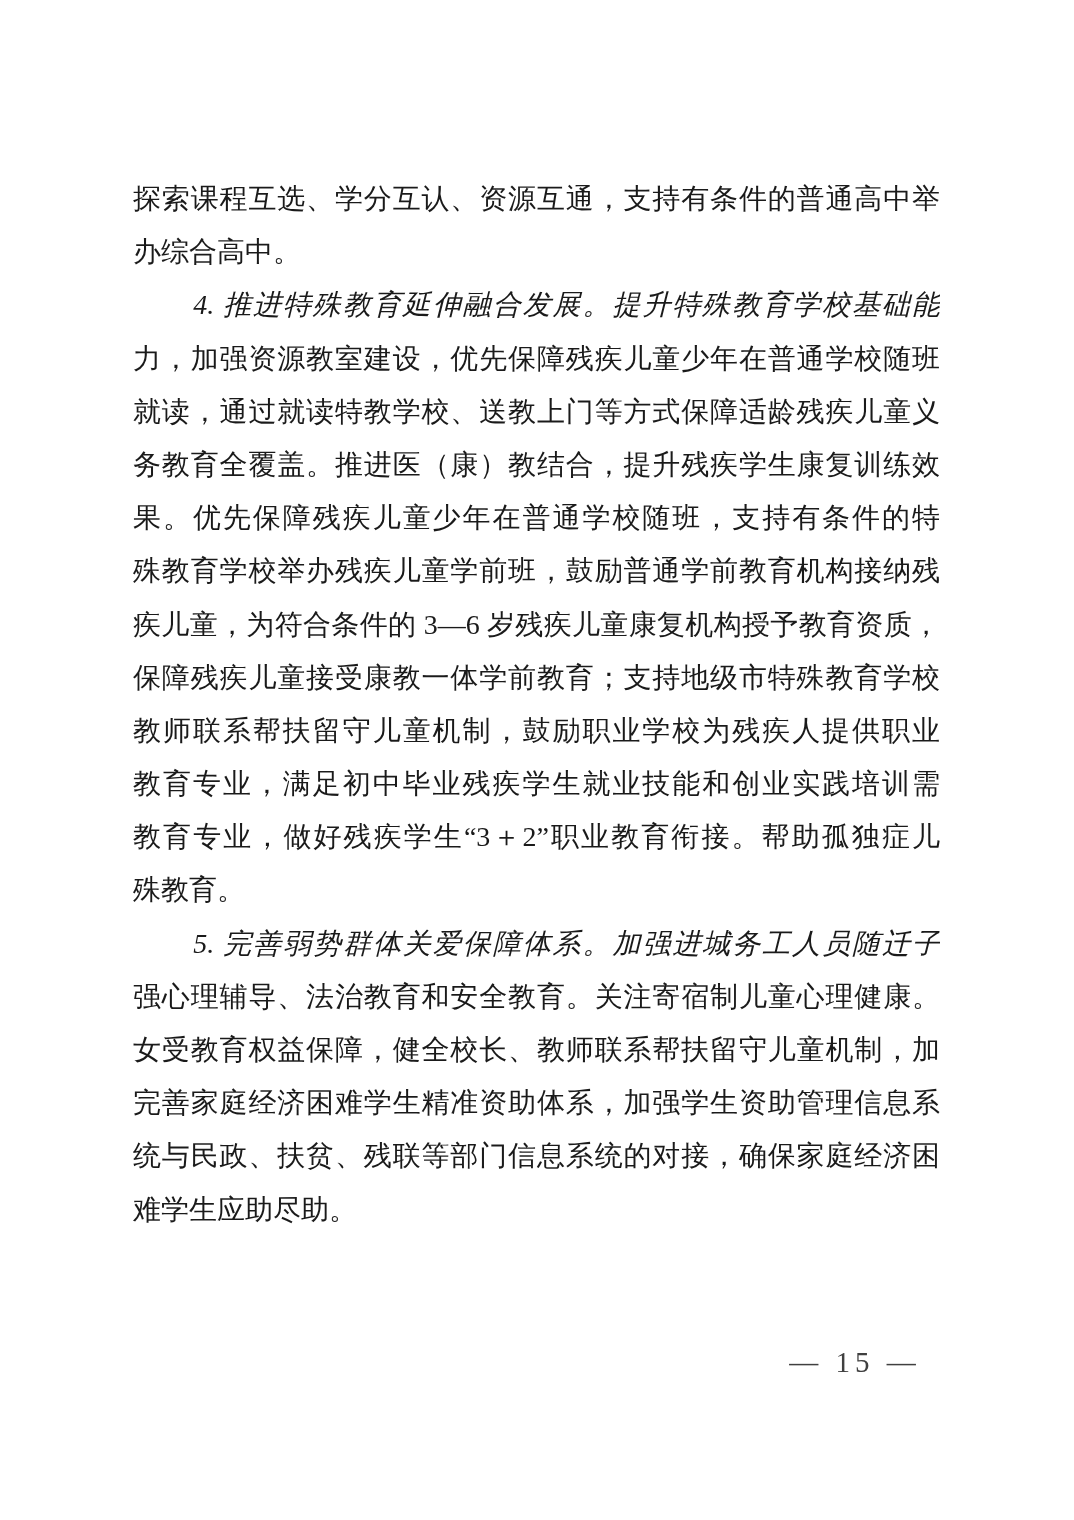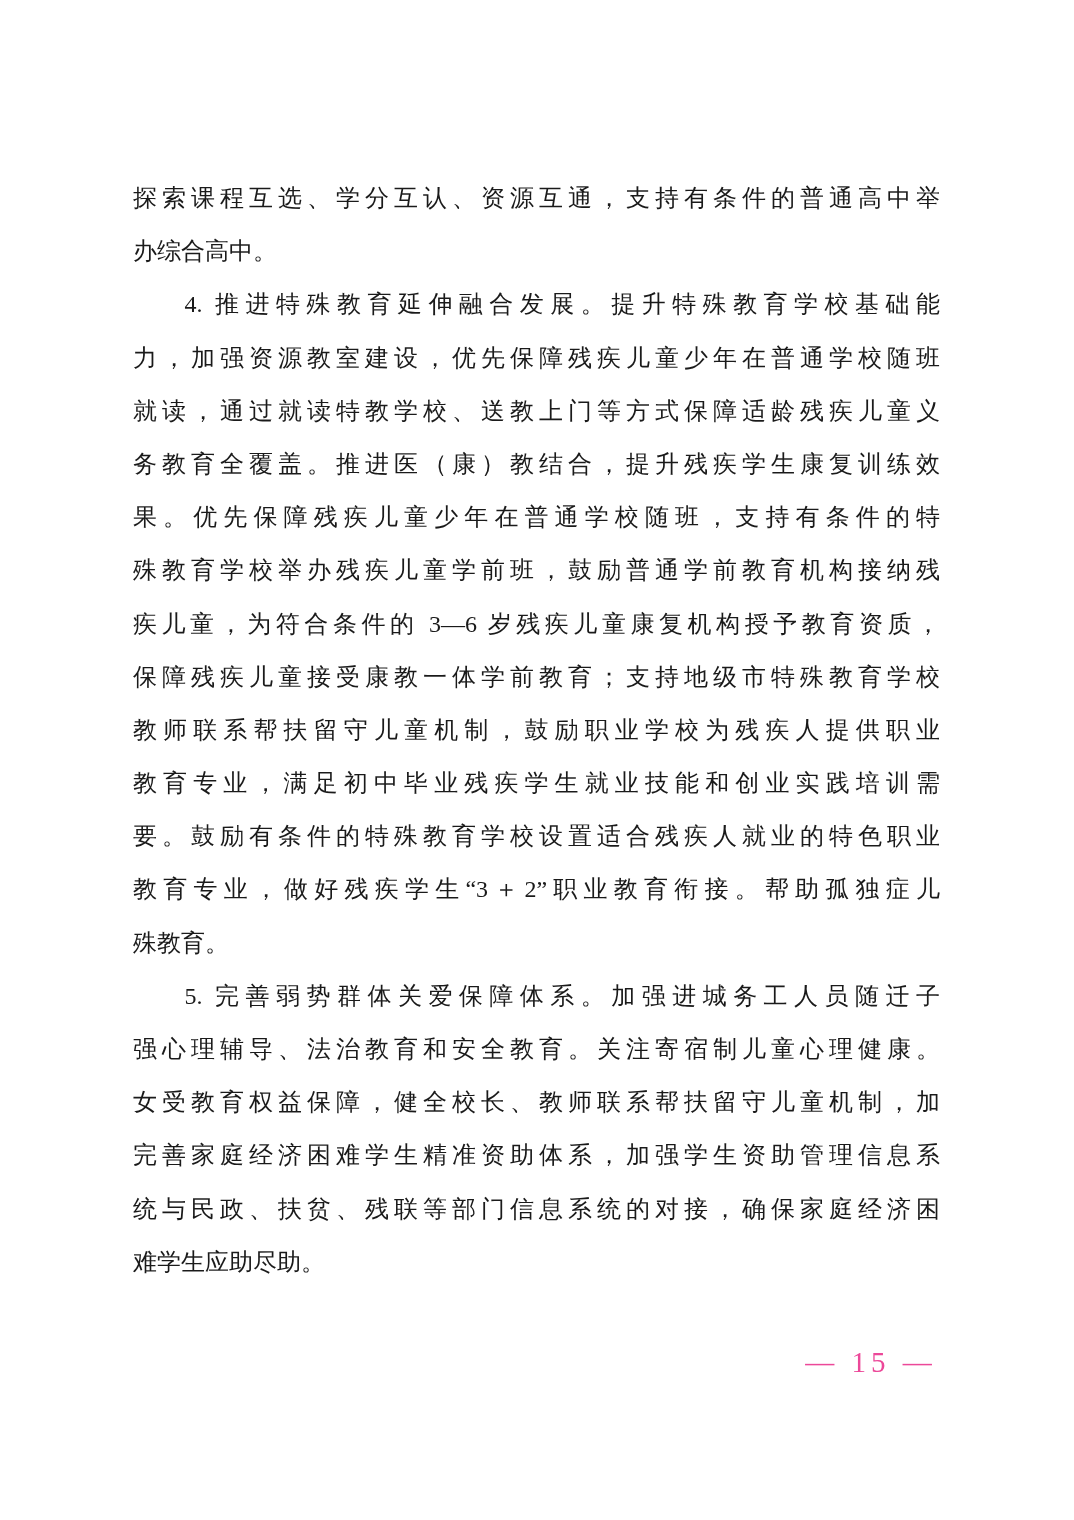--- a/index.html
+++ b/index.html
@@ -14,69 +14,69 @@
     background: #ffffff;
     color: #1a1a1a;
     font-family: "Liberation Serif", serif;
     overflow: hidden;
   }
   .text-block {
     position: absolute;
     left: 133px;
     top: 172px;
     width: 807px;
-    font-size: 24px;
+    font-size: 28px;
     line-height: 53.2px;
     color: #1a1a1a;
   }
   .line {
     height: 53.2px;
     overflow: hidden;
   }
   .line.full {
     text-align: justify;
     text-align-last: justify;
   }
   .line.end {
     text-align: right;
     text-align-last: left;
   }
   .line.indent {
     text-indent: 2.15em;
+    font-style: italic;
   }
   .footer {
     position: absolute;
     top: 1346px;
-    left: 786px;
+    left: 770px;
     width: 170px;
     text-align: center;
     font-size: 29px;
     letter-spacing: 5px;
-    color: #ec4899;
+    color: #404040;
     white-space: nowrap;
   }
 </style>
 </head>
 <body>
 
 <div class="page">
   <div class="text-block">
     <div class="line full">探索课程互选、学分互认、资源互通，支持有条件的普通高中举</div>
     <div class="line end">办综合高中。</div>
     <div class="line full indent">4. 推进特殊教育延伸融合发展。提升特殊教育学校基础能</div>
     <div class="line full">力，加强资源教室建设，优先保障残疾儿童少年在普通学校随班</div>
     <div class="line full">就读，通过就读特教学校、送教上门等方式保障适龄残疾儿童义</div>
     <div class="line full">务教育全覆盖。推进医（康）教结合，提升残疾学生康复训练效</div>
     <div class="line full">果。优先保障残疾儿童少年在普通学校随班，支持有条件的特</div>
     <div class="line full">殊教育学校举办残疾儿童学前班，鼓励普通学前教育机构接纳残</div>
     <div class="line full">疾儿童，为符合条件的 3—6 岁残疾儿童康复机构授予教育资质，</div>
     <div class="line full">保障残疾儿童接受康教一体学前教育；支持地级市特殊教育学校</div>
     <div class="line full">教师联系帮扶留守儿童机制，鼓励职业学校为残疾人提供职业</div>
     <div class="line full">教育专业，满足初中毕业残疾学生就业技能和创业实践培训需</div>
-    <div class="line full">要。鼓励有条件的特殊教育学校设置适合残疾人就业的特色职业</div>
     <div class="line full">教育专业，做好残疾学生“3＋2”职业教育衔接。帮助孤独症儿</div>
     <div class="line end">殊教育。</div>
     <div class="line full indent">5. 完善弱势群体关爱保障体系。加强进城务工人员随迁子</div>
     <div class="line full">强心理辅导、法治教育和安全教育。关注寄宿制儿童心理健康。</div>
     <div class="line full">女受教育权益保障，健全校长、教师联系帮扶留守儿童机制，加</div>
     <div class="line full">完善家庭经济困难学生精准资助体系，加强学生资助管理信息系</div>
     <div class="line full">统与民政、扶贫、残联等部门信息系统的对接，确保家庭经济困</div>
     <div class="line end">难学生应助尽助。</div>
   </div>
 

